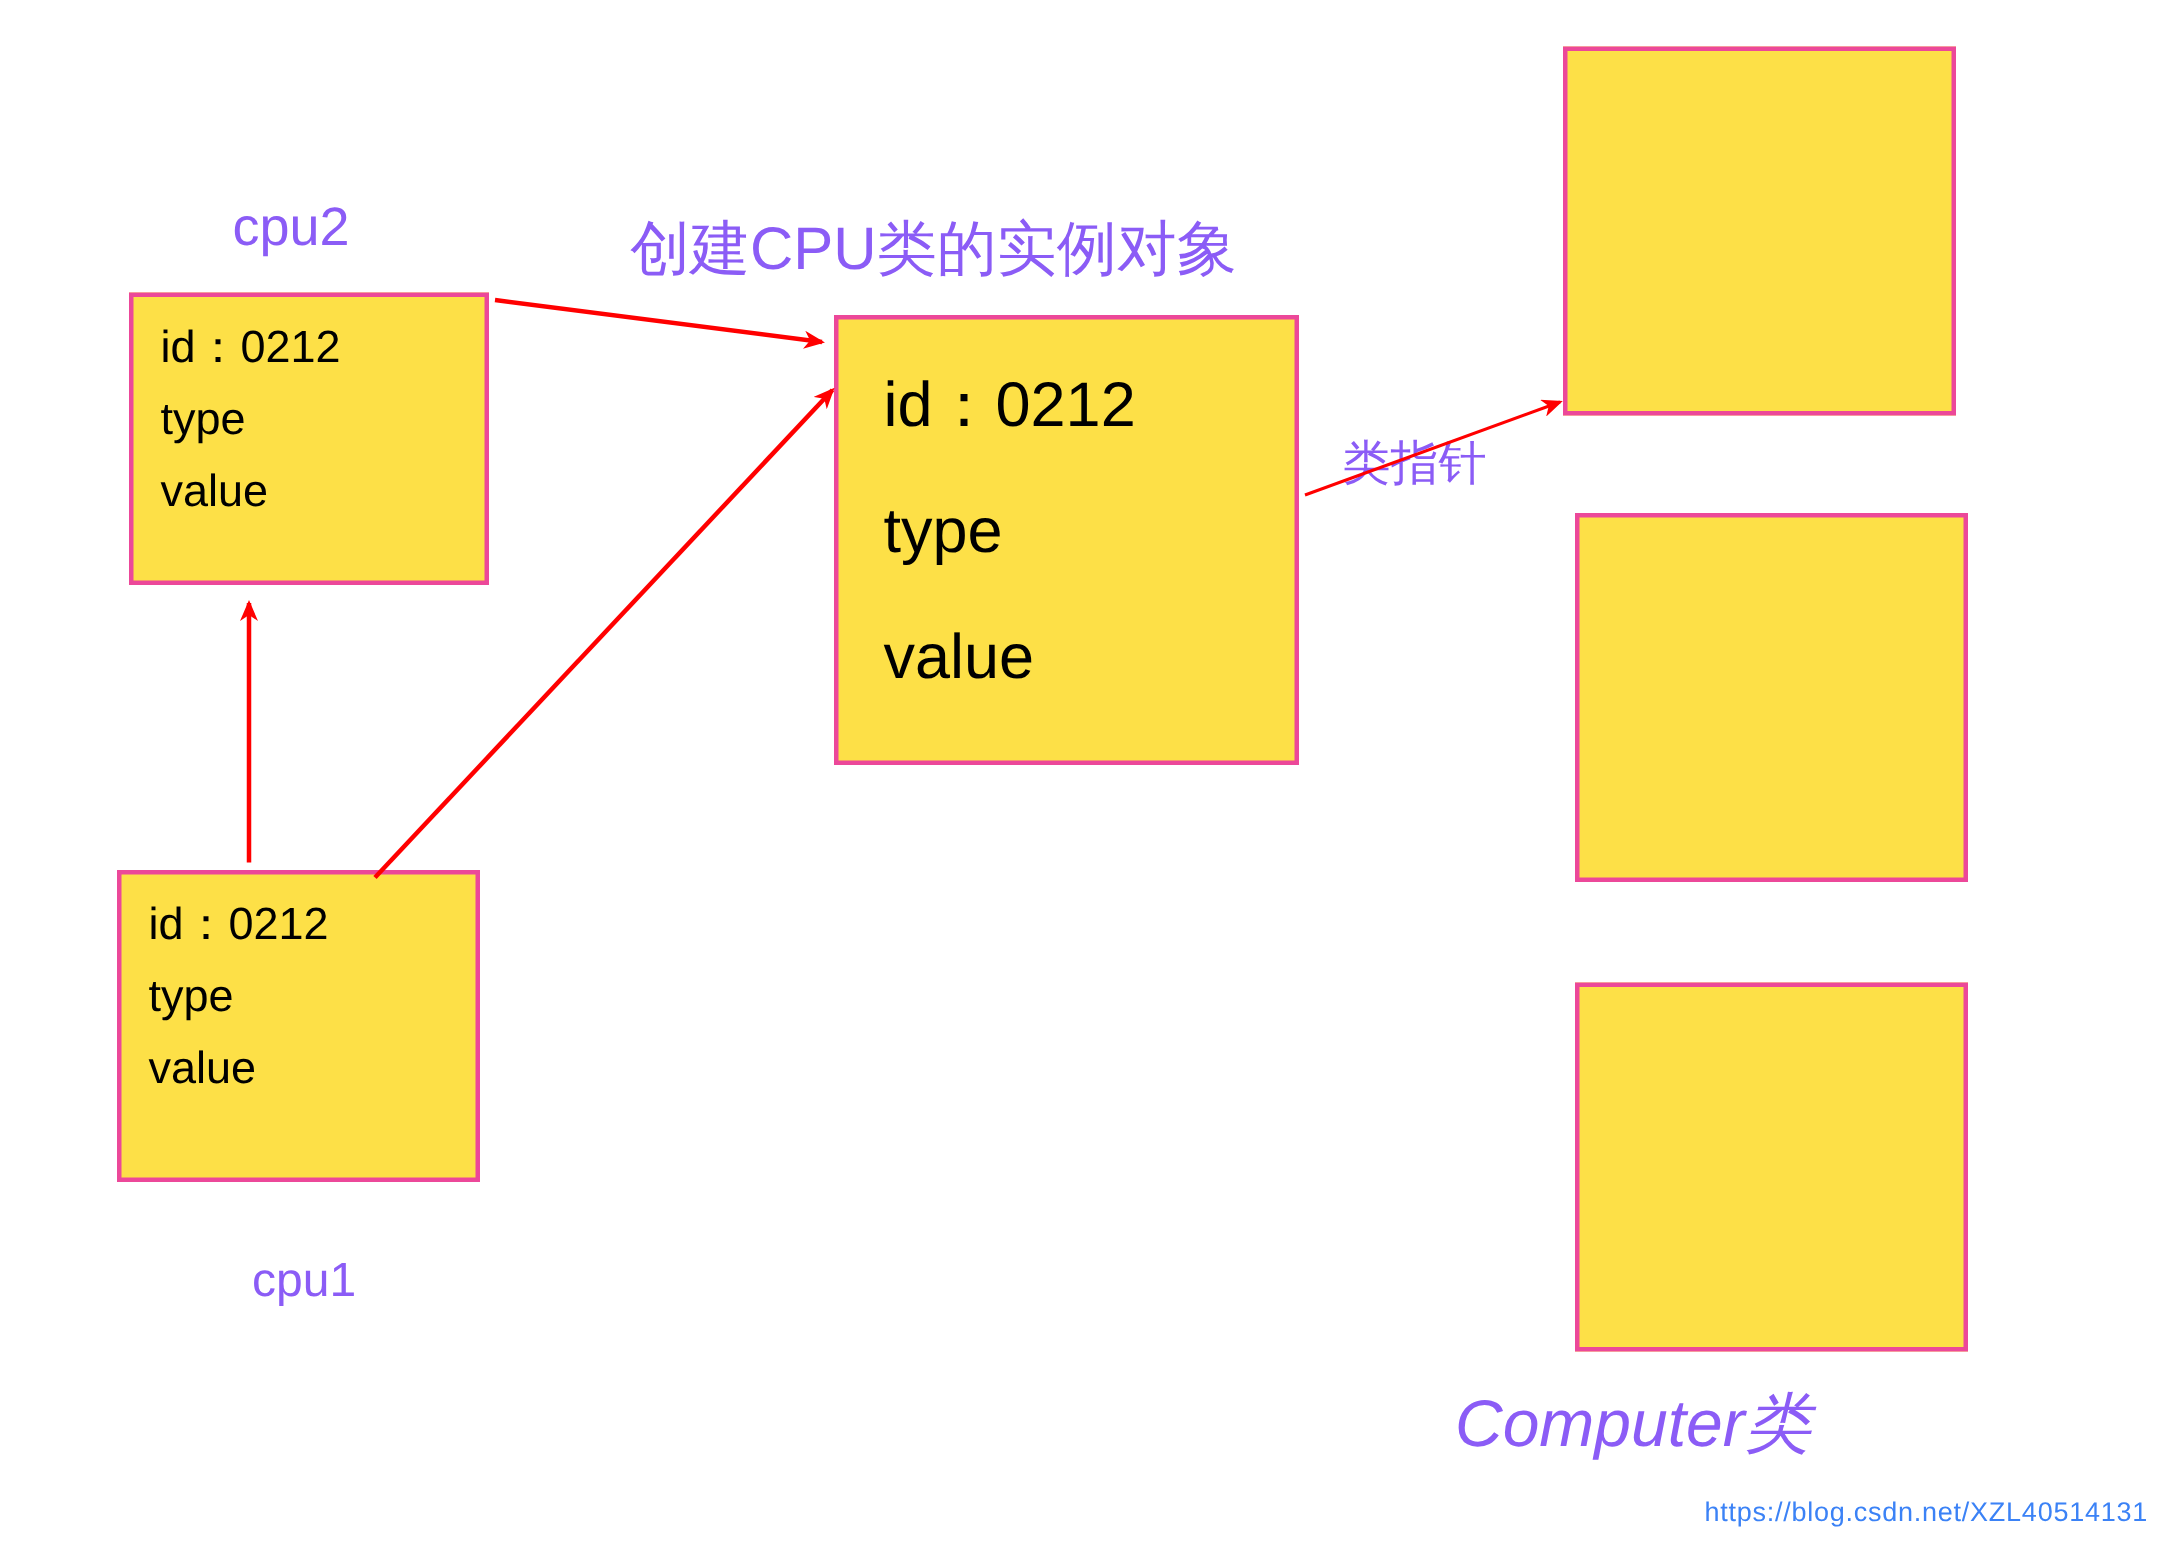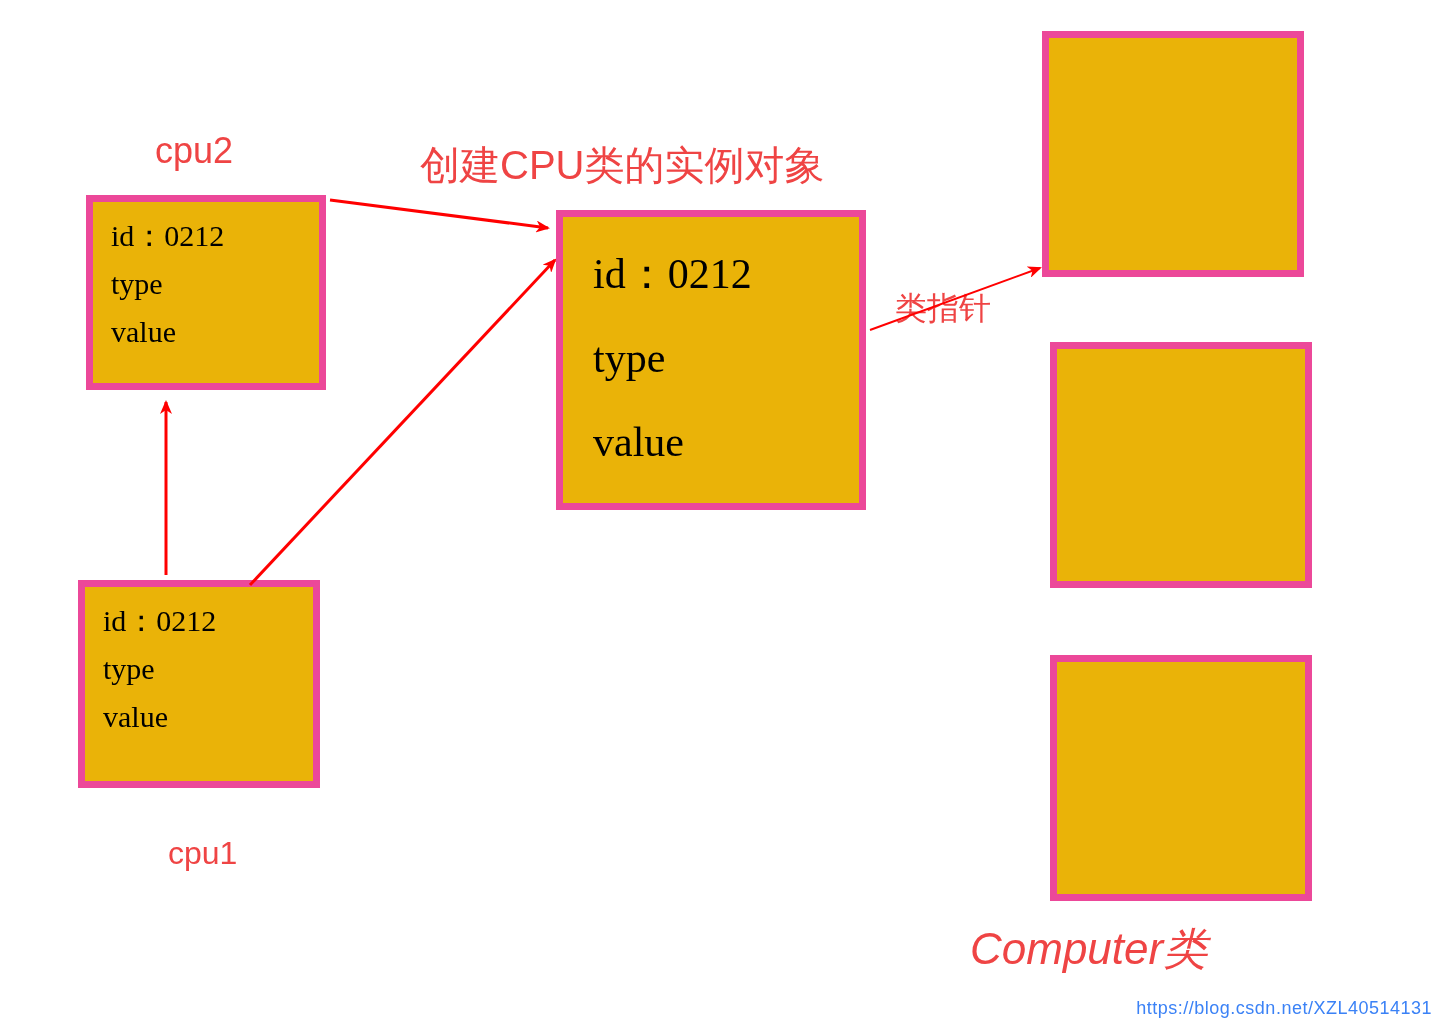--- a/index.html
+++ b/index.html
@@ -6,27 +6,26 @@
     body {
       width: 1452px;
       height: 1027px;
       position: relative;
       background: #fff;
       font-family: "Microsoft YaHei", "SimHei", sans-serif;
       overflow: hidden;
     }
     .box {
       position: absolute;
-      border: 7px solid #ec4899;
-      background: #eab308;
-      font-family: Liberation Serif, serif;
+      border: 3px solid #ec4899;
+      background: #fde047;
     }
     .label {
       position: absolute;
-      color: #ef4444;
+      color: #8b5cf6;
       white-space: nowrap;
     }
     .field-text {
       font-size: 30px;
       line-height: 1.6;
       padding: 10px 18px;
       color: #000;
     }
     .field-text-large {
       font-size: 42px;

